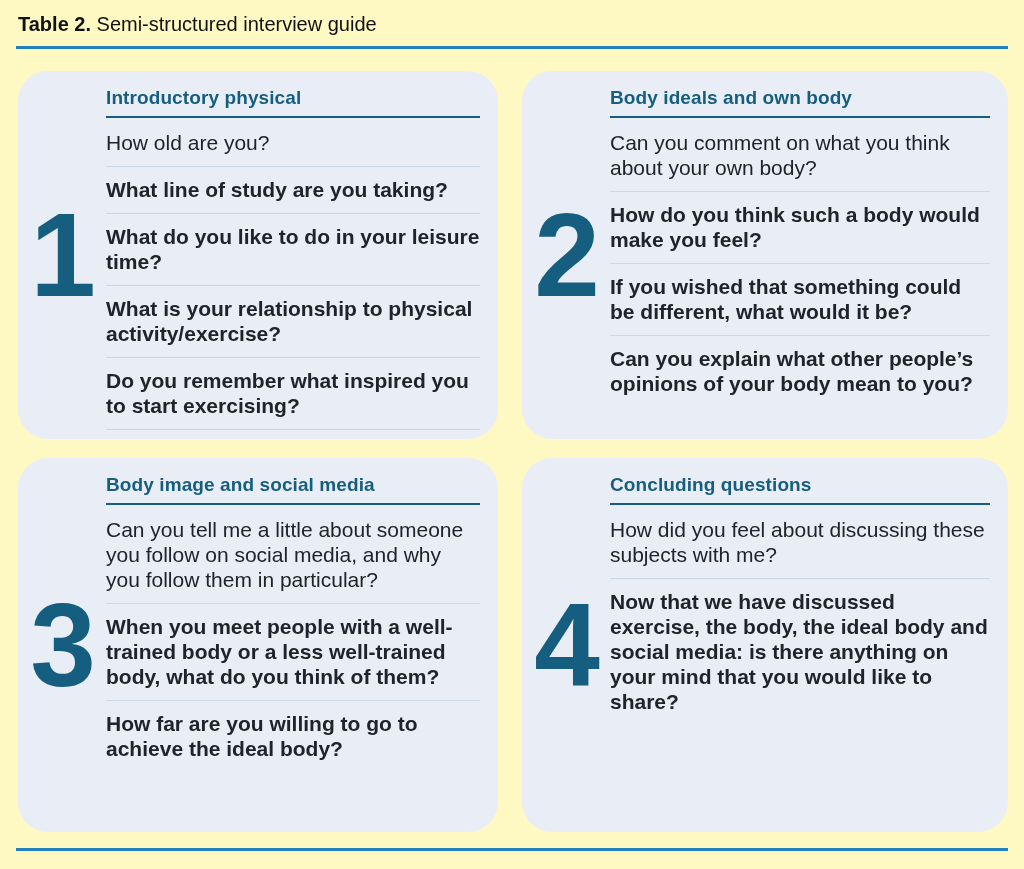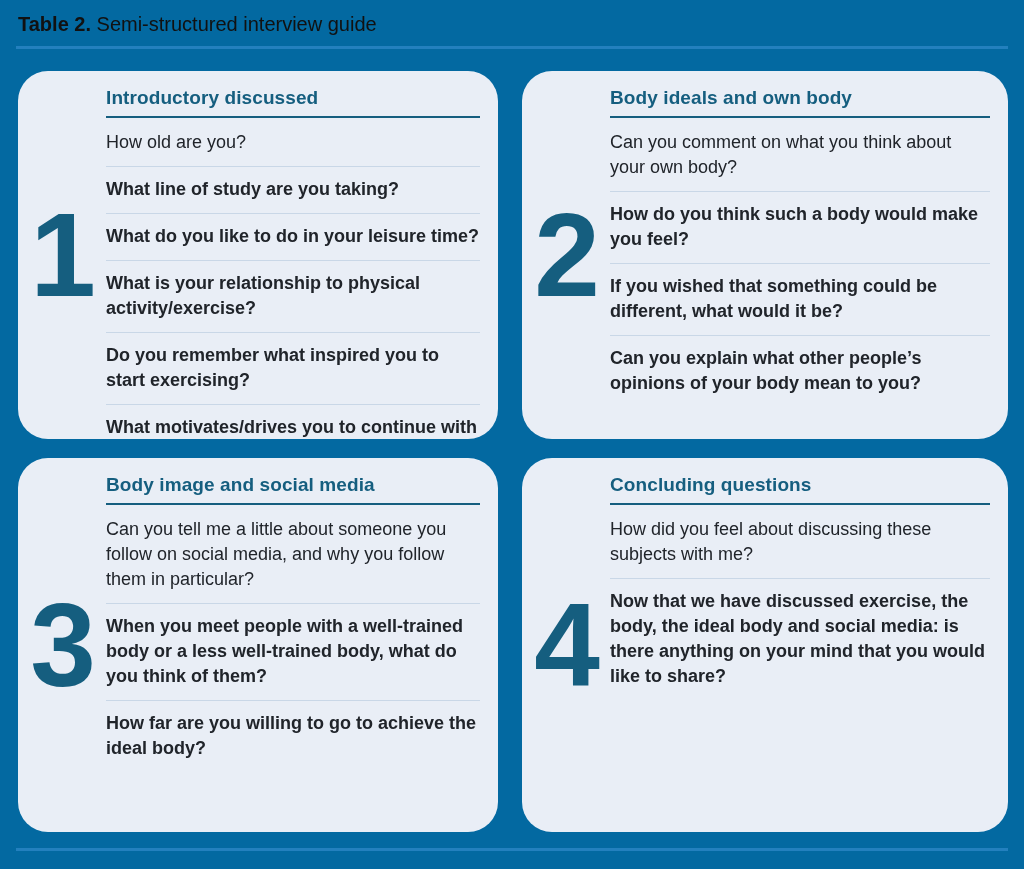--- a/index.html
+++ b/index.html
@@ -14,21 +14,21 @@
   html, body {
     margin: 0;
     padding: 0;
     background: #ffffff;
     font-family: "Liberation Sans", "DejaVu Sans", sans-serif;
   }
   .page {
     position: relative;
     width: 1024px;
     height: 869px;
-    background: #0369a1;
+    background: #fef9c3;
     overflow: hidden;
   }
   .caption {
     padding: 12px 18px 0 18px;
     font-size: 20px;
     line-height: 25px;
     color: var(--title-text);
   }
   .caption .bold { font-weight: 700; }
   .rule {
@@ -78,21 +78,21 @@
     padding-bottom: 7px;
     border-bottom: 2px solid var(--accent);
     letter-spacing: 0.1px;
   }
   .question-list {
     list-style: none;
     margin: 0;
     padding: 0;
   }
   .question-list li {
-    font-size: 18px;
+    font-size: 21px;
     line-height: 25px;
     color: var(--text);
     padding: 10px 0 11px 0;
   }
   .question-list li:first-child { padding-top: 12px; }
   .question-list li + li { border-top: 1px solid var(--separator); font-weight: bold; }
 </style>
 </head>
 <body>
 
@@ -104,21 +104,21 @@
 
   <div class="rule rule-top"></div>
 
   <div class="board">
 
     <section class="panel">
       <div class="num-col">
         <span class="num">1</span>
       </div>
       <div class="content">
-        <h2 class="panel-heading">Introductory discussed</h2>
+        <h2 class="panel-heading">Introductory physical</h2>
         <ul class="question-list">
           <li>How old are you?</li>
           <li>What line of study are you taking?</li>
           <li>What do you like to do in your leisure time?</li>
           <li>What is your relationship to physical activity/exercise?</li>
           <li>Do you remember what inspired you to start exercising?</li>
           <li>What motivates/drives you to continue with this activity?</li>
         </ul>
       </div>
     </section>

